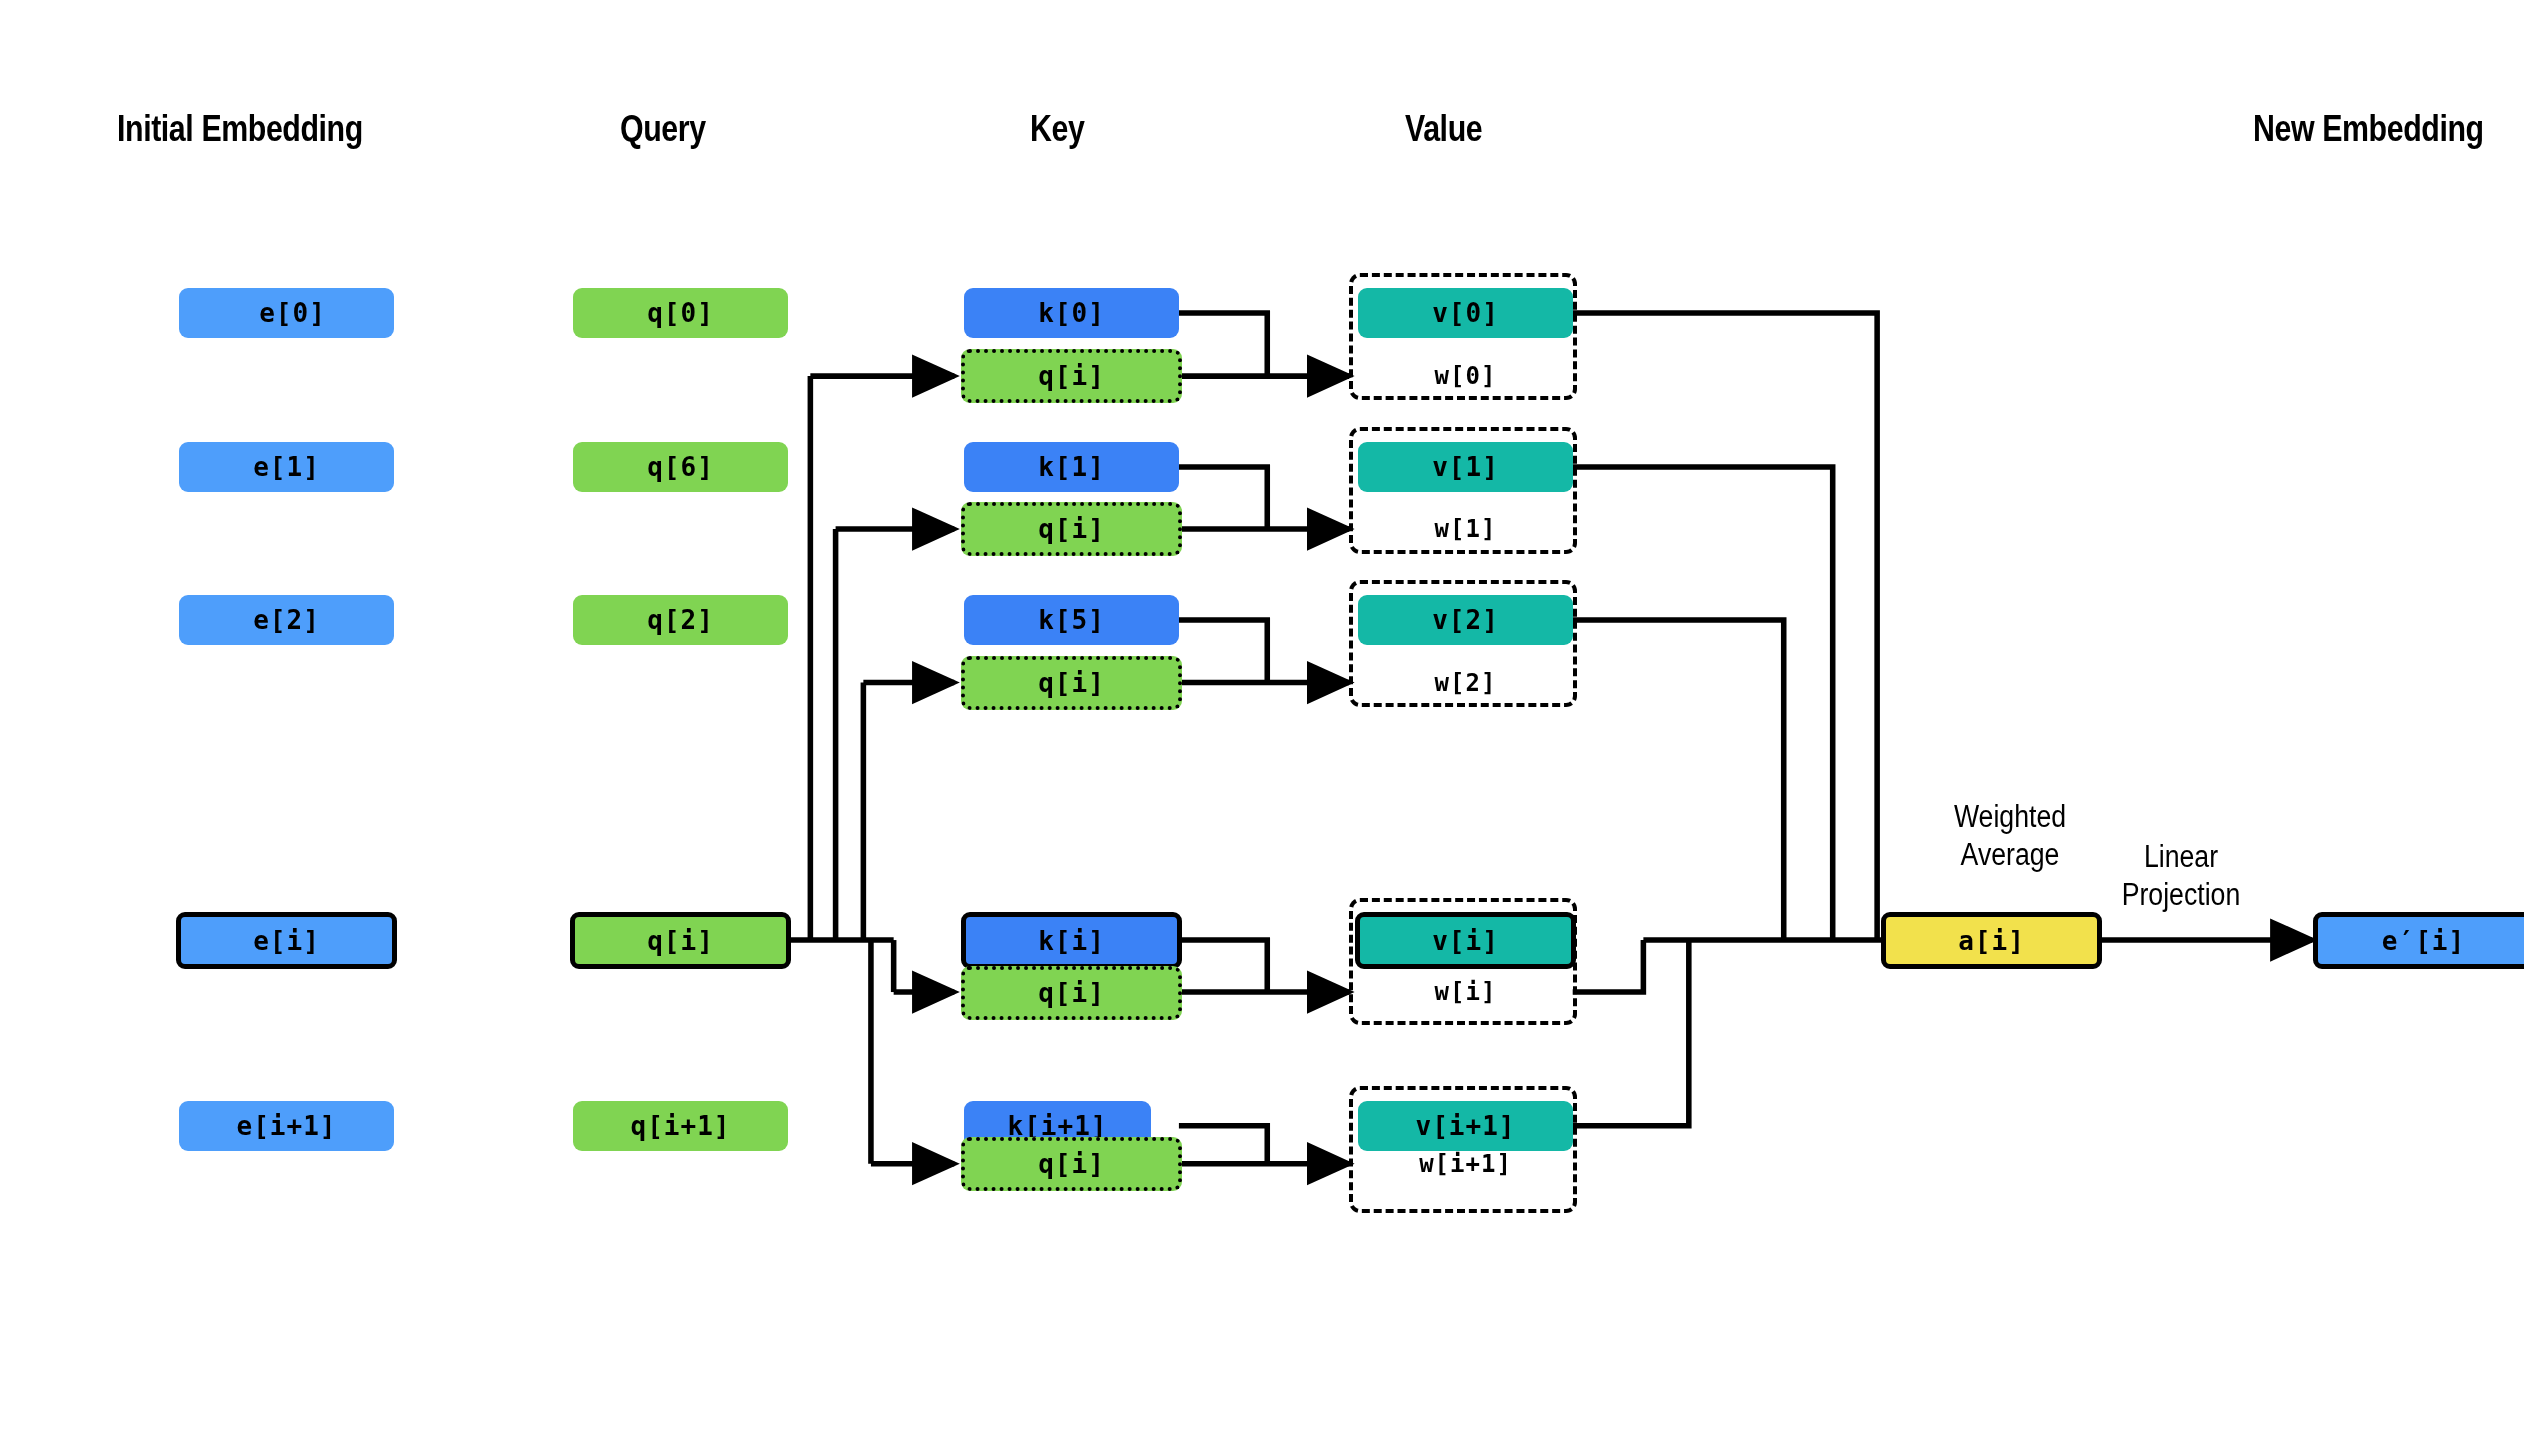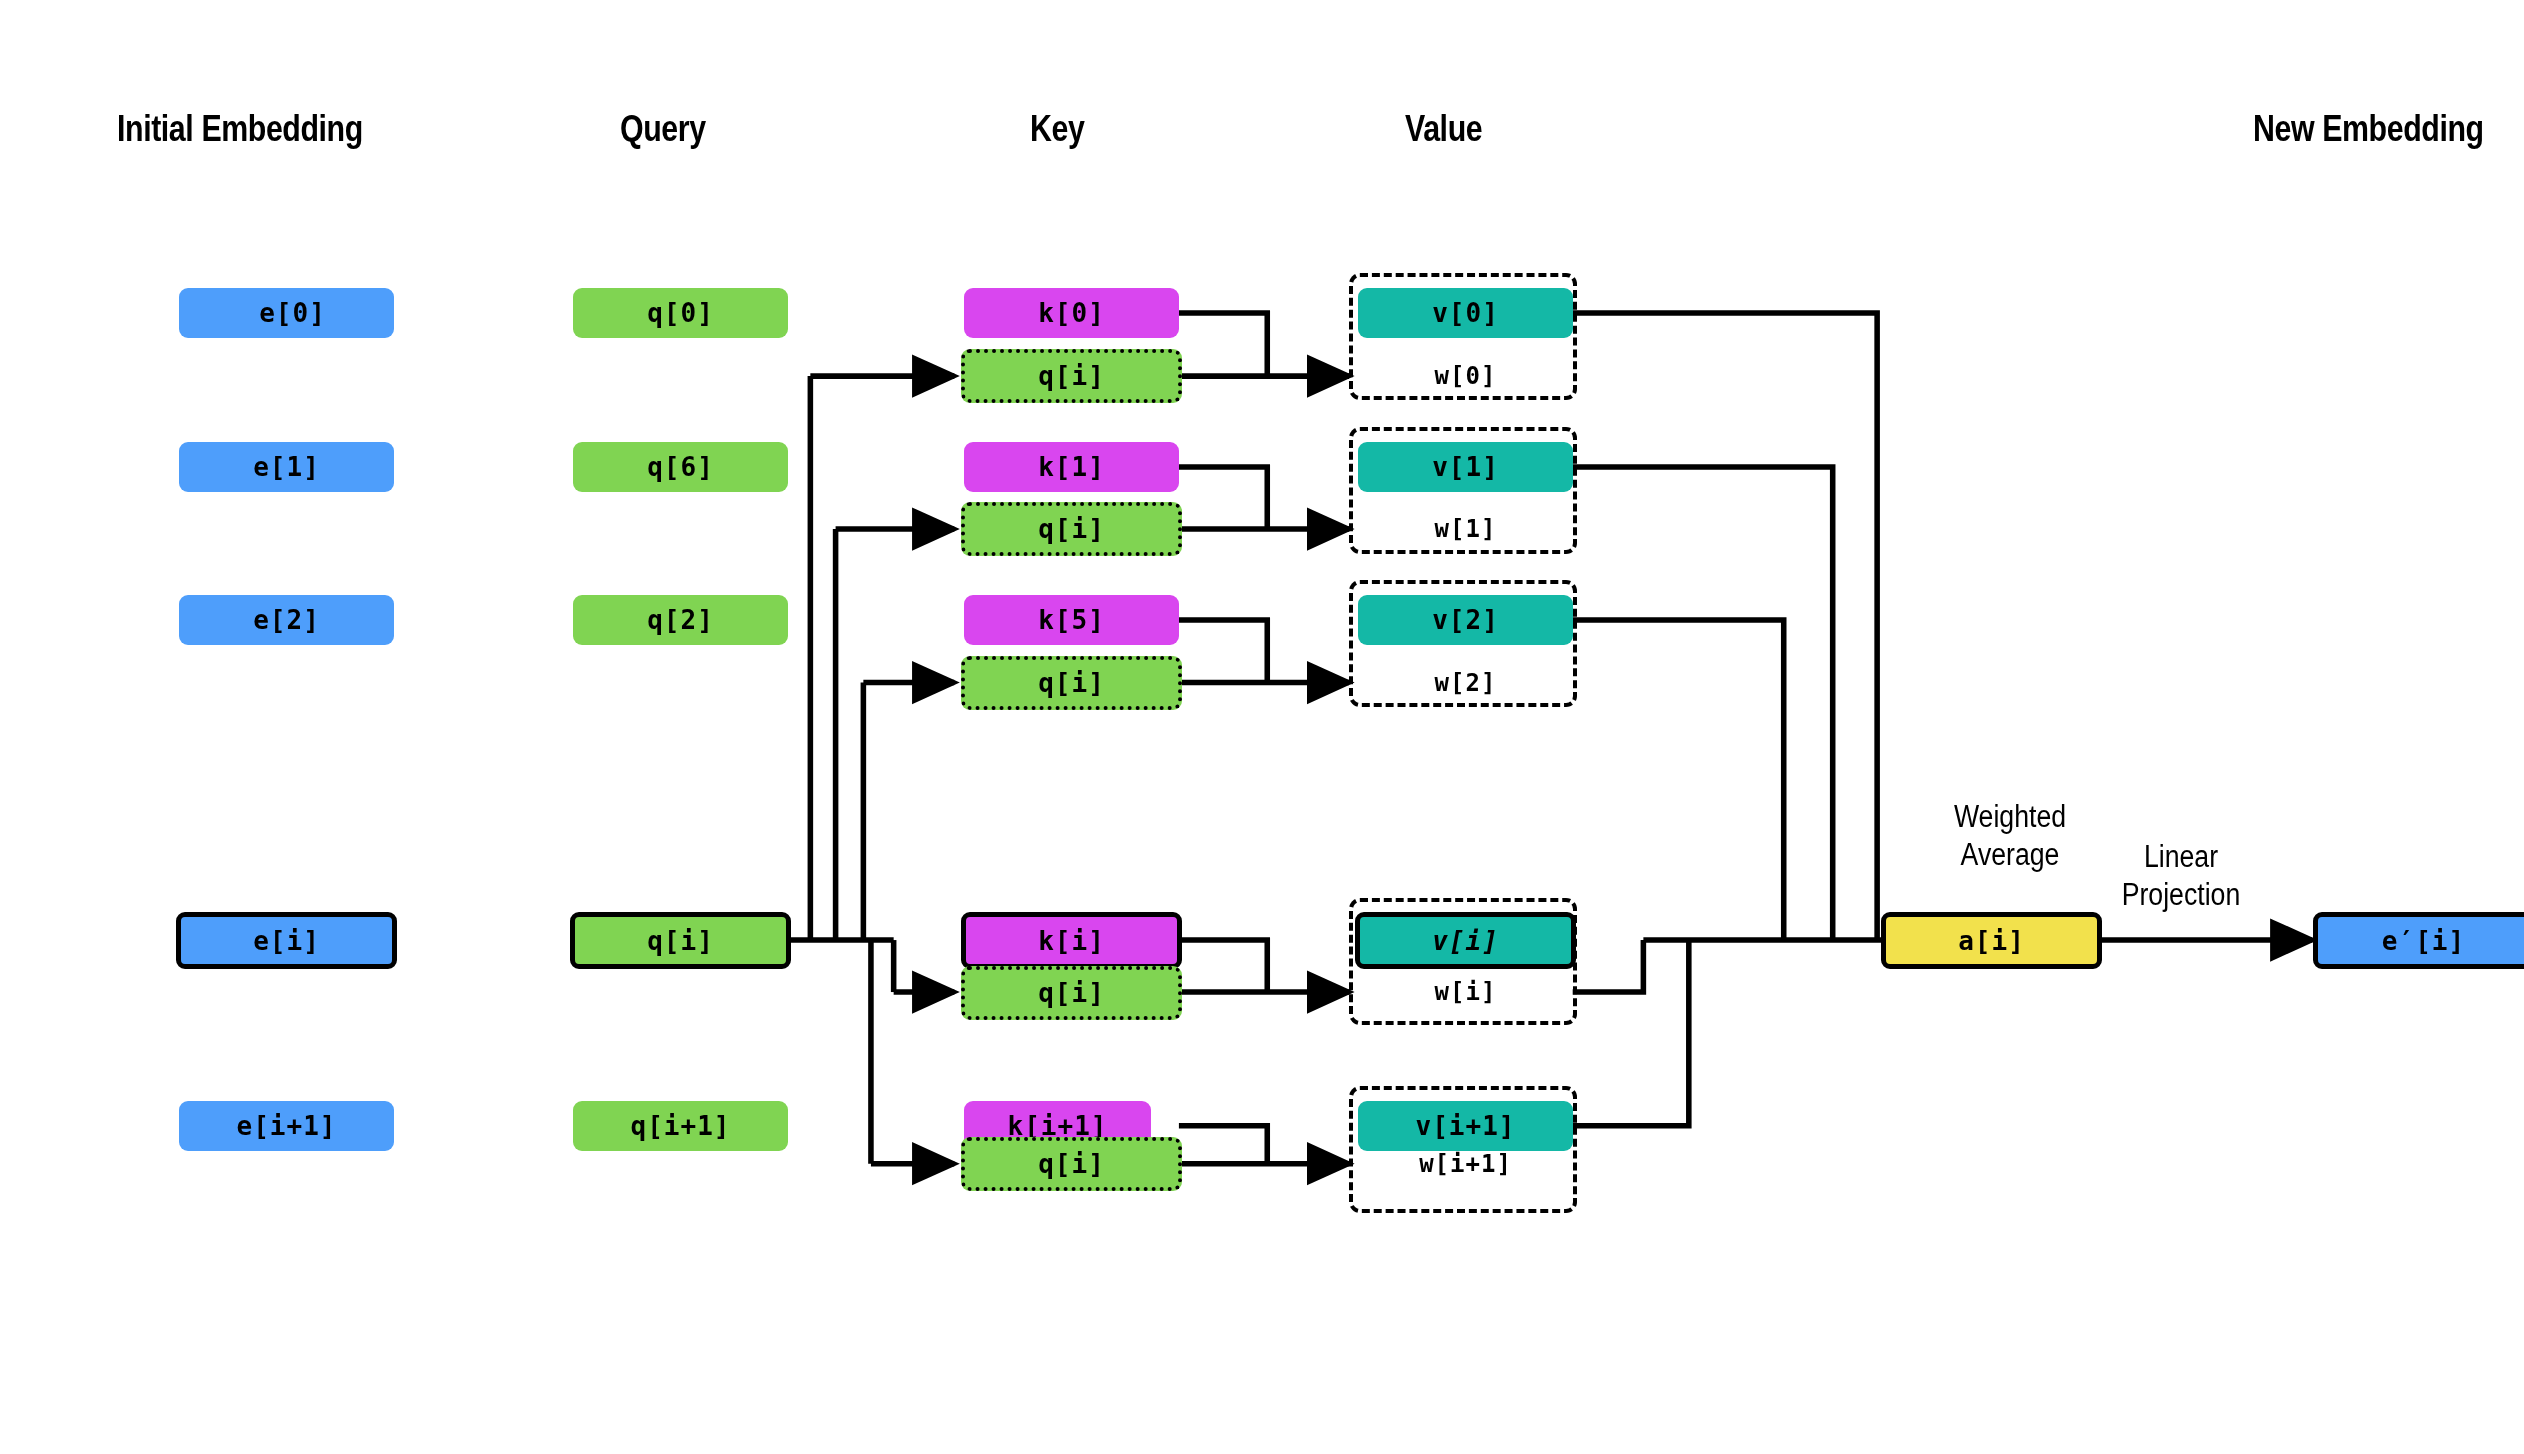--- a/index.html
+++ b/index.html
@@ -12,21 +12,21 @@
       color:#000;white-space:nowrap;transform:scaleX(.82);transform-origin:left center;
       letter-spacing:-0.5px;}
 
   .box{position:absolute;border-radius:9px;display:flex;align-items:center;
       justify-content:center;font-family:"DejaVu Sans Mono","Liberation Mono",monospace;
       font-weight:bold;font-size:26px;color:#000;box-sizing:border-box;
       letter-spacing:1px;}
 
   .box.blue{background:#4e9efb;}
   .box.green{background:#80d452;}
-  .box.red{background:#d946ef;}
+  .box.red{background:#3b82f6;}
   .box.orange{background:#14b8a6;}
   .box.yellow{background:#f2e14c;}
 
   .box.thick{border:5.6px solid #000;}
   .box.dotted{border:4.5px dotted #000;}
 
   .vgroup{position:absolute;border:4.5px dashed #000;border-radius:11px;box-sizing:border-box;}
 
   .wlabel{position:absolute;display:flex;align-items:center;justify-content:center;
       font-family:"DejaVu Sans Mono","Liberation Mono",monospace;font-weight:bold;
@@ -128,21 +128,21 @@
 
   <div class="vgroup" style="left:1349px;top:273px;width:228px;height:127px;"></div>
   <div class="vgroup" style="left:1349px;top:427px;width:228px;height:127px;"></div>
   <div class="vgroup" style="left:1349px;top:580px;width:228px;height:127px;"></div>
   <div class="vgroup" style="left:1349px;top:898px;width:228px;height:127px;"></div>
   <div class="vgroup" style="left:1349px;top:1086px;width:228px;height:127px;"></div>
 
   <div class="box orange" style="left:1358px;top:288px;width:215px;height:50px;">v[0]</div>
   <div class="box orange" style="left:1358px;top:442px;width:215px;height:50px;">v[1]</div>
   <div class="box orange" style="left:1358px;top:595px;width:215px;height:50px;">v[2]</div>
-  <div class="box orange thick" style="left:1355px;top:912px;width:221px;height:57px;font-style:italic;">v[i]</div>
+  <div class="box orange thick" style="left:1355px;top:912px;width:221px;height:57px;">v[i]</div>
   <div class="box orange" style="left:1358px;top:1101px;width:215px;height:50px;">v[i+1]</div>
 
   <div class="wlabel" style="left:1358px;top:356px;width:215px;height:40px;">w[0]</div>
   <div class="wlabel" style="left:1358px;top:509px;width:215px;height:40px;">w[1]</div>
   <div class="wlabel" style="left:1358px;top:663px;width:215px;height:40px;">w[2]</div>
   <div class="wlabel" style="left:1358px;top:972px;width:215px;height:40px;">w[i]</div>
   <div class="wlabel" style="left:1358px;top:1144px;width:215px;height:40px;">w[i+1]</div>
 
   <div class="side-label" style="left:1884px;top:798px;width:252px;">Weighted
 Average</div>

